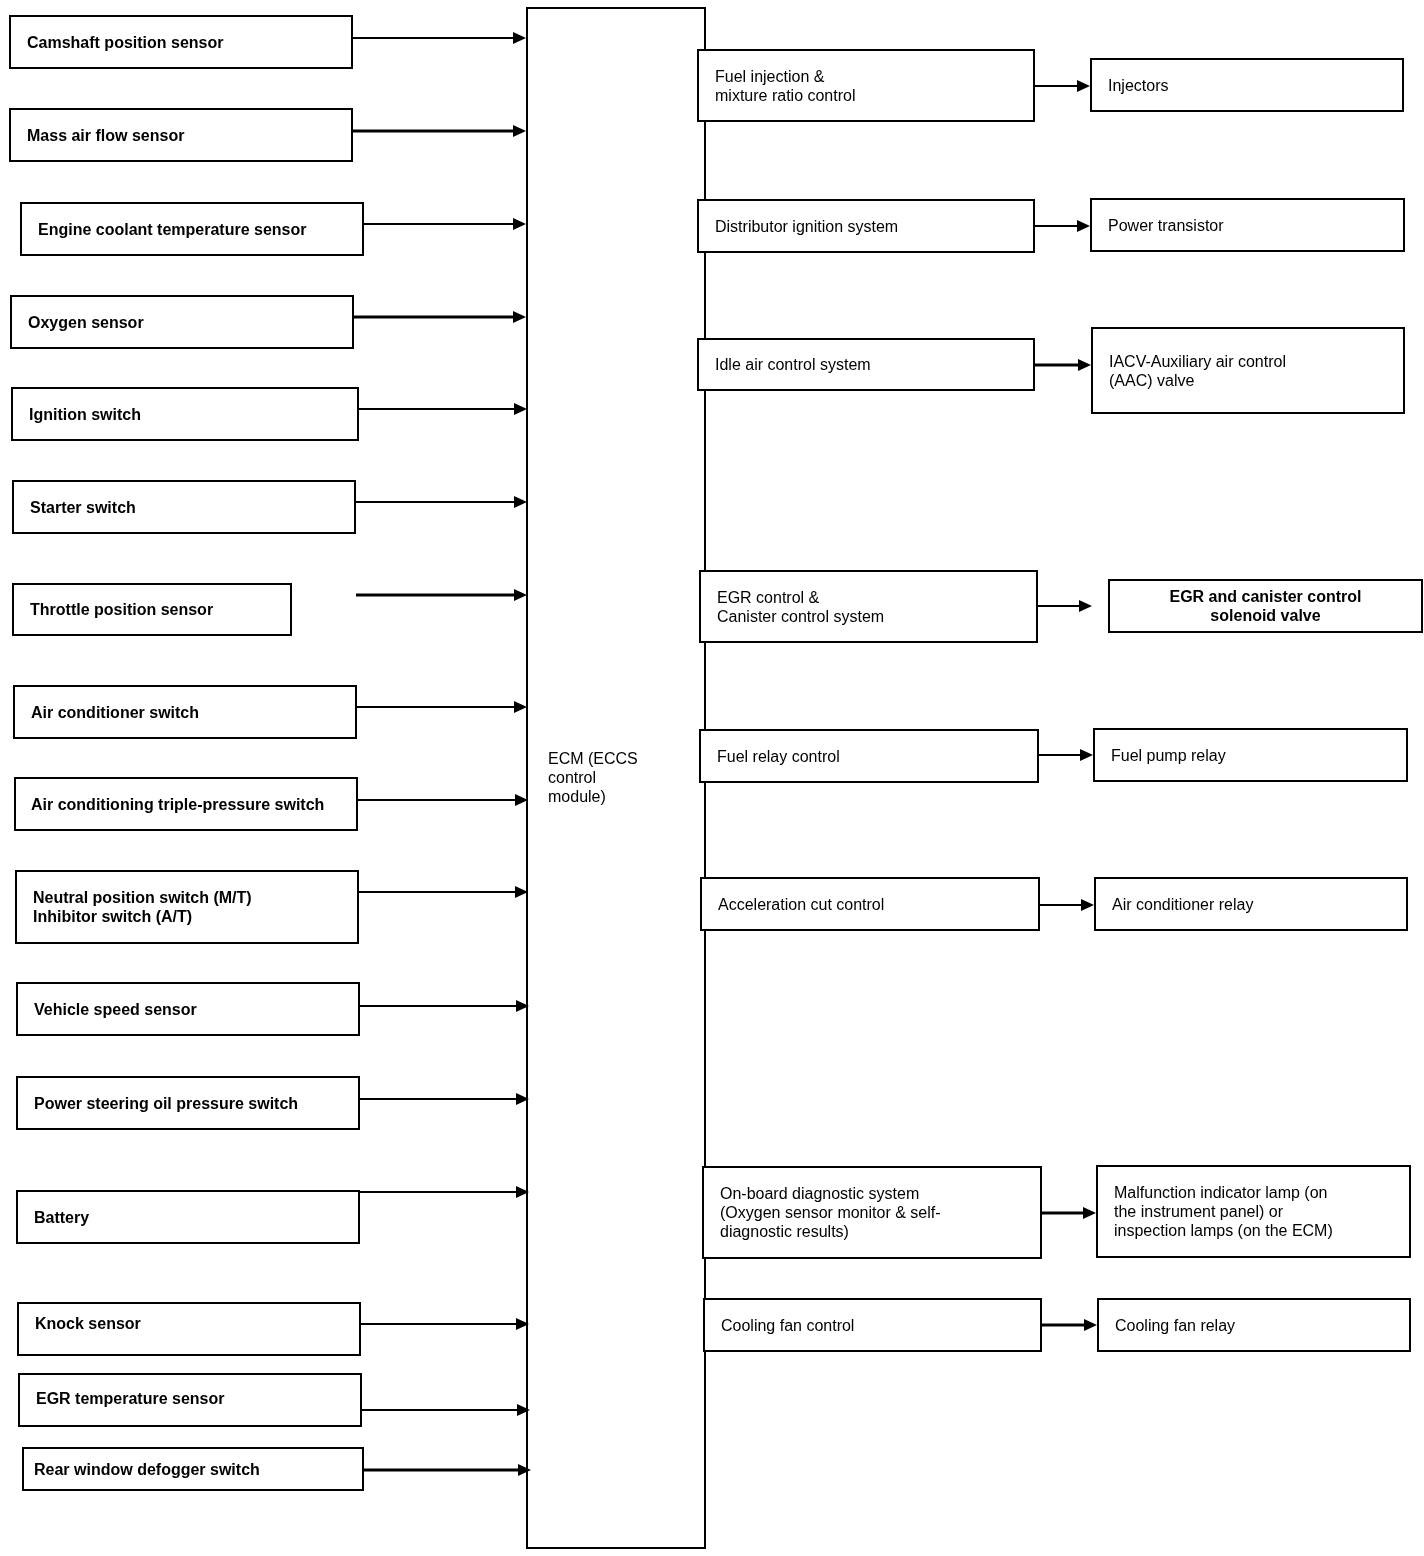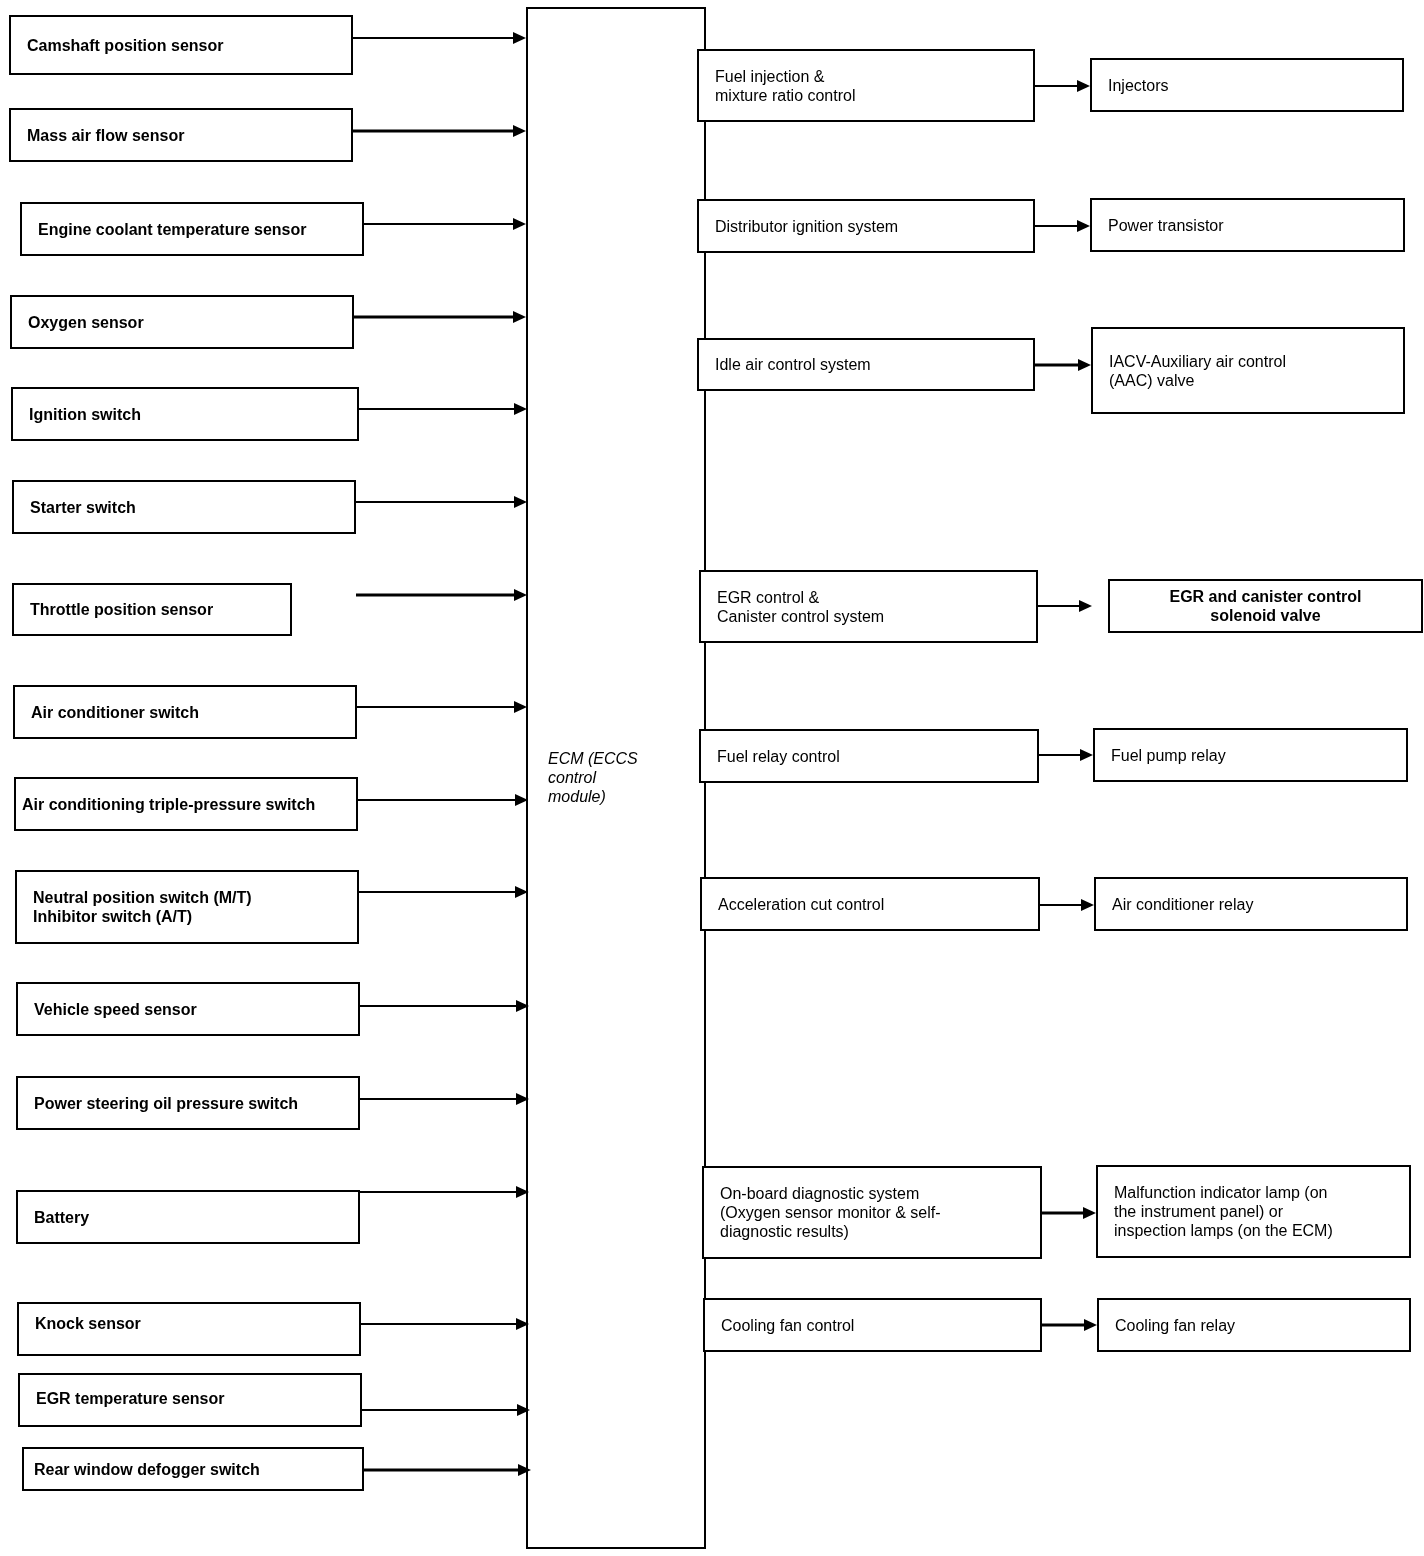--- a/index.html
+++ b/index.html
@@ -5,21 +5,21 @@
   html, body { margin: 0; padding: 0; background: #ffffff; }
   body { width: 1424px; height: 1556px; position: relative; overflow: hidden;
          font-family: "Liberation Sans", sans-serif; color: #000; }
   .box { position: absolute; border: 2px solid #000; background: #fff; box-sizing: border-box;
          font-size: 16px; font-weight: bold; line-height: 19px; display: flex; align-items: center;
          padding-left: 16px; white-space: pre-line; }
   .box.out { font-weight: normal; }
   .box.center { justify-content: center; text-align: center; padding-left: 0; margin-left: 16px; }
   #ecm { position: absolute; left: 526px; top: 7px; width: 180px; height: 1542px;
          border: 2px solid #000; box-sizing: border-box; }
-  #ecm-label { position: absolute; left: 20px; top: 740px; font-size: 16px; line-height: 19px; white-space: pre-line; font-style: italic; }
+  #ecm-label { position: absolute; left: 20px; top: 740px; font-size: 16px; line-height: 19px; white-space: pre-line; }
   svg#wires { position: absolute; left: 0; top: 0; }
 </style>
 </head>
 <body>
 
 <svg id="wires" width="1424" height="1556">
     <line x1="353" y1="38" x2="516" y2="38" stroke="#000" stroke-width="2"></line>
     <polygon points="513,32 526,38 513,44" fill="#000"></polygon>
     <line x1="353" y1="131" x2="516" y2="131" stroke="#000" stroke-width="3"></line>
     <polygon points="513,125 526,131 513,137" fill="#000"></polygon>
@@ -69,29 +69,29 @@
     <polygon points="1084,1319 1097,1325 1084,1331" fill="#000"></polygon>
   </svg>
 
 <div id="ecm">
   <div id="ecm-label">ECM (ECCS
 control
 module)</div>
 </div>
 
 <div id="inputs">
-  <div class="box" style="left:9px;top:15px;width:344px;height:60px">Camshaft position sensor</div>
+  <div class="box" style="left:9px;top:15px;width:344px;height:54px">Camshaft position sensor</div>
   <div class="box" style="left:9px;top:108px;width:344px;height:54px">Mass air flow sensor</div>
   <div class="box" style="left:20px;top:202px;width:344px;height:54px">Engine coolant temperature sensor</div>
   <div class="box" style="left:10px;top:295px;width:344px;height:54px">Oxygen sensor</div>
   <div class="box" style="left:11px;top:387px;width:348px;height:54px">Ignition switch</div>
   <div class="box" style="left:12px;top:480px;width:344px;height:54px">Starter switch</div>
   <div class="box" style="left:12px;top:583px;width:280px;height:53px">Throttle position sensor</div>
   <div class="box" style="left:13px;top:685px;width:344px;height:54px">Air conditioner switch</div>
-  <div class="box" style="left:14px;top:777px;width:344px;height:54px;padding-left:6px">Air conditioning triple-pressure switch</div>
+  <div class="box" style="left:14px;top:777px;width:344px;height:54px;padding-left:15px">Air conditioning triple-pressure switch</div>
   <div class="box" style="left:15px;top:870px;width:344px;height:74px">Neutral position switch (M/T)
 Inhibitor switch (A/T)</div>
   <div class="box" style="left:16px;top:982px;width:344px;height:54px">Vehicle speed sensor</div>
   <div class="box" style="left:16px;top:1076px;width:344px;height:54px">Power steering oil pressure switch</div>
   <div class="box" style="left:16px;top:1190px;width:344px;height:54px">Battery</div>
   <div class="box" style="left:17px;top:1302px;width:344px;height:54px;align-items:flex-start;padding-top:10px">Knock sensor</div>
   <div class="box" style="left:18px;top:1373px;width:344px;height:54px;align-items:flex-start;padding-top:14px">EGR temperature sensor</div>
   <div class="box" style="left:22px;top:1447px;width:342px;height:44px;padding-left:10px">Rear window defogger switch</div>
 </div>
 

